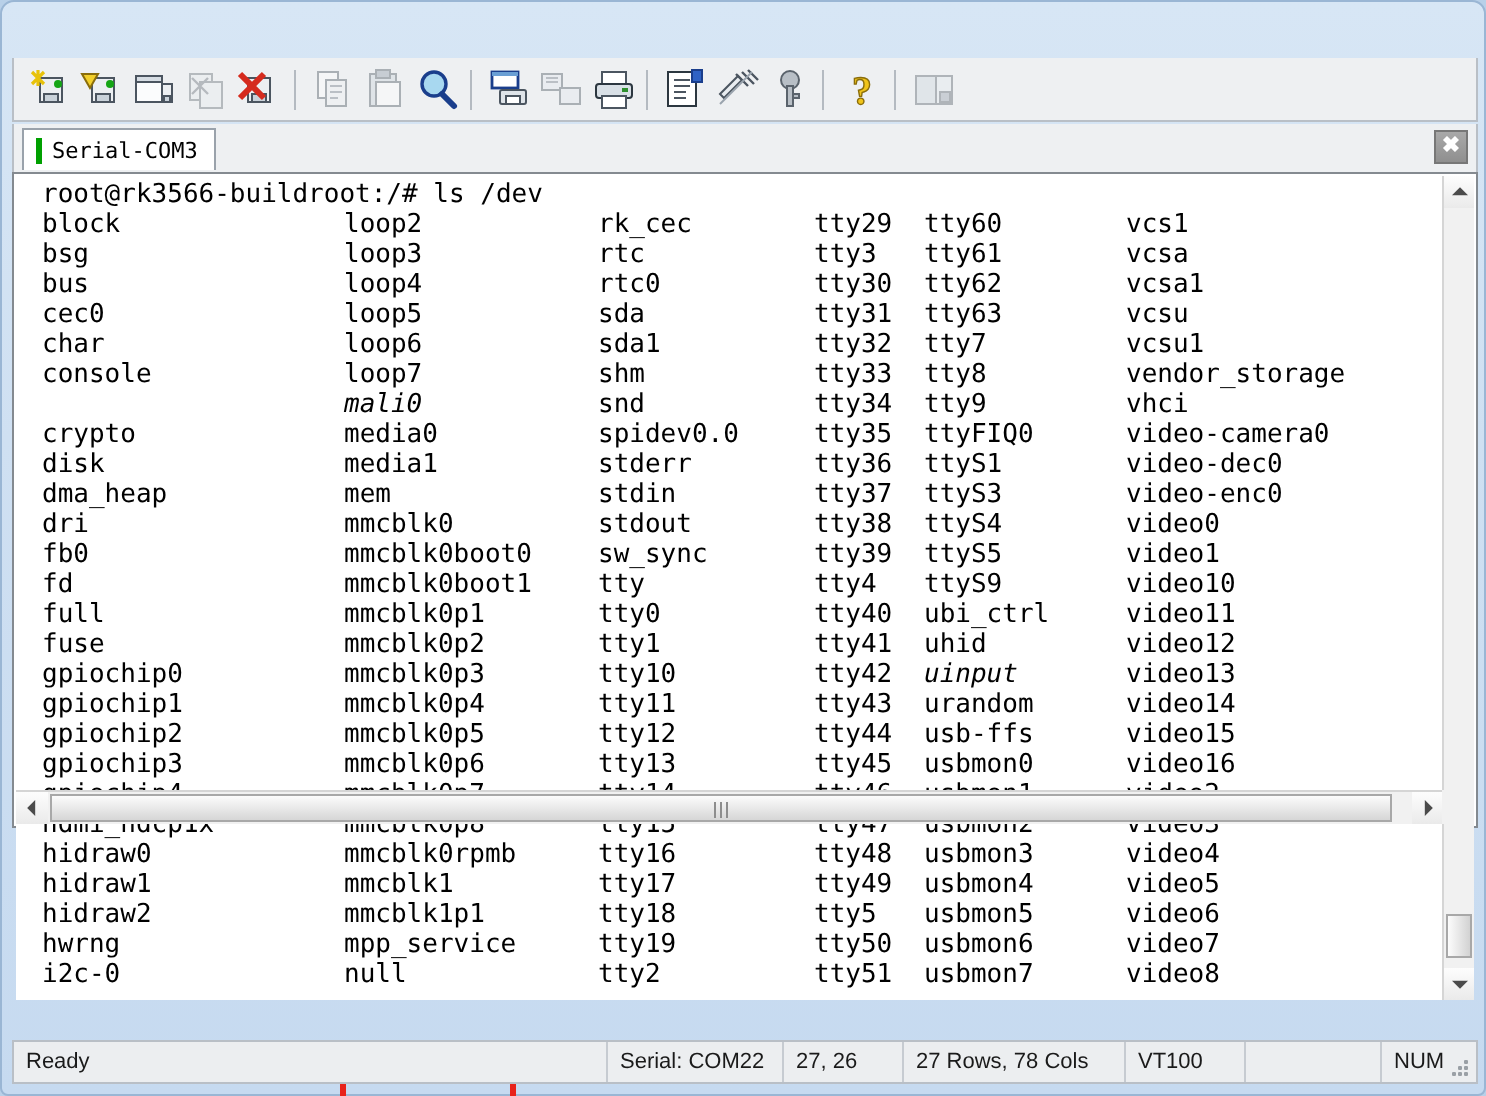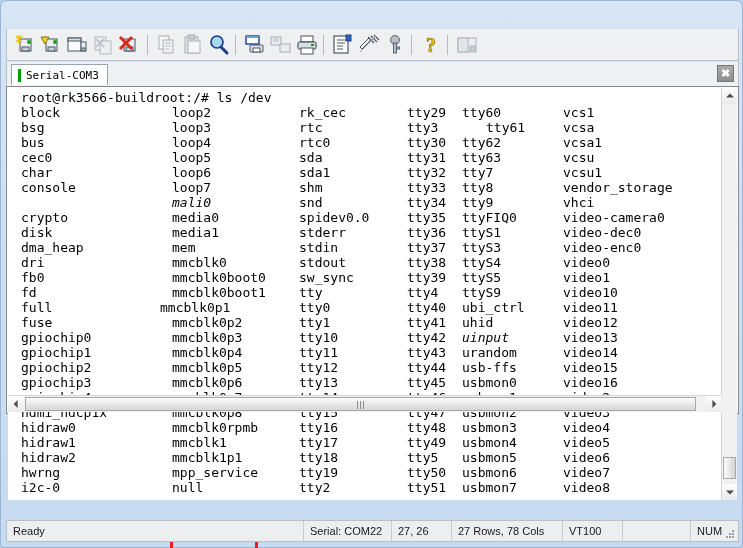--- a/index.html
+++ b/index.html
@@ -375,21 +375,21 @@
         <div class="trow" style="left: 164px; top: 62px;">loop5</div>
         <div class="trow" style="left: 164px; top: 77px;">loop6</div>
         <div class="trow" style="left: 164px; top: 92px;">loop7</div>
         <div class="trow" style="left: 164px; top: 107px; font-style: italic;">mali0</div>
         <div class="trow" style="left: 164px; top: 122px;">media0</div>
         <div class="trow" style="left: 164px; top: 137px;">media1</div>
         <div class="trow" style="left: 164px; top: 152px;">mem</div>
         <div class="trow" style="left: 164px; top: 167px;">mmcblk0</div>
         <div class="trow" style="left: 164px; top: 182px;">mmcblk0boot0</div>
         <div class="trow" style="left: 164px; top: 197px;">mmcblk0boot1</div>
-        <div class="trow" style="left: 152px; top: 212px;">mmcblk0p1</div>
+        <div class="trow" style="left: 164px; top: 212px;">mmcblk0p1</div>
         <div class="trow" style="left: 164px; top: 227px;">mmcblk0p2</div>
         <div class="trow" style="left: 164px; top: 242px;">mmcblk0p3</div>
         <div class="trow" style="left: 164px; top: 257px;">mmcblk0p4</div>
         <div class="trow" style="left: 164px; top: 272px;">mmcblk0p5</div>
         <div class="trow" style="left: 164px; top: 287px;">mmcblk0p6</div>
         <div class="trow" style="left: 164px; top: 302px;">mmcblk0p7</div>
         <div class="trow" style="left: 164px; top: 317px;">mmcblk0p8</div>
         <div class="trow" style="left: 164px; top: 332px;">mmcblk0rpmb</div>
         <div class="trow" style="left: 164px; top: 347px;">mmcblk1</div>
         <div class="trow" style="left: 164px; top: 362px;">mmcblk1p1</div>
@@ -441,21 +441,21 @@
         <div class="trow" style="left: 399px; top: 272px;">tty44</div>
         <div class="trow" style="left: 399px; top: 287px;">tty45</div>
         <div class="trow" style="left: 399px; top: 302px;">tty46</div>
         <div class="trow" style="left: 399px; top: 317px;">tty47</div>
         <div class="trow" style="left: 399px; top: 332px;">tty48</div>
         <div class="trow" style="left: 399px; top: 347px;">tty49</div>
         <div class="trow" style="left: 399px; top: 362px;">tty5</div>
         <div class="trow" style="left: 399px; top: 377px;">tty50</div>
         <div class="trow" style="left: 399px; top: 392px;">tty51</div>
         <div class="trow" style="left: 454px; top: 17px;">tty60</div>
-        <div class="trow" style="left: 454px; top: 32px; margin-left: 24px;">tty61</div>
+        <div class="trow" style="left: 454px; top: 32px;">tty61</div>
         <div class="trow" style="left: 454px; top: 47px;">tty62</div>
         <div class="trow" style="left: 454px; top: 62px;">tty63</div>
         <div class="trow" style="left: 454px; top: 77px;">tty7</div>
         <div class="trow" style="left: 454px; top: 92px;">tty8</div>
         <div class="trow" style="left: 454px; top: 107px;">tty9</div>
         <div class="trow" style="left: 454px; top: 122px;">ttyFIQ0</div>
         <div class="trow" style="left: 454px; top: 137px;">ttyS1</div>
         <div class="trow" style="left: 454px; top: 152px;">ttyS3</div>
         <div class="trow" style="left: 454px; top: 167px;">ttyS4</div>
         <div class="trow" style="left: 454px; top: 182px;">ttyS5</div>

